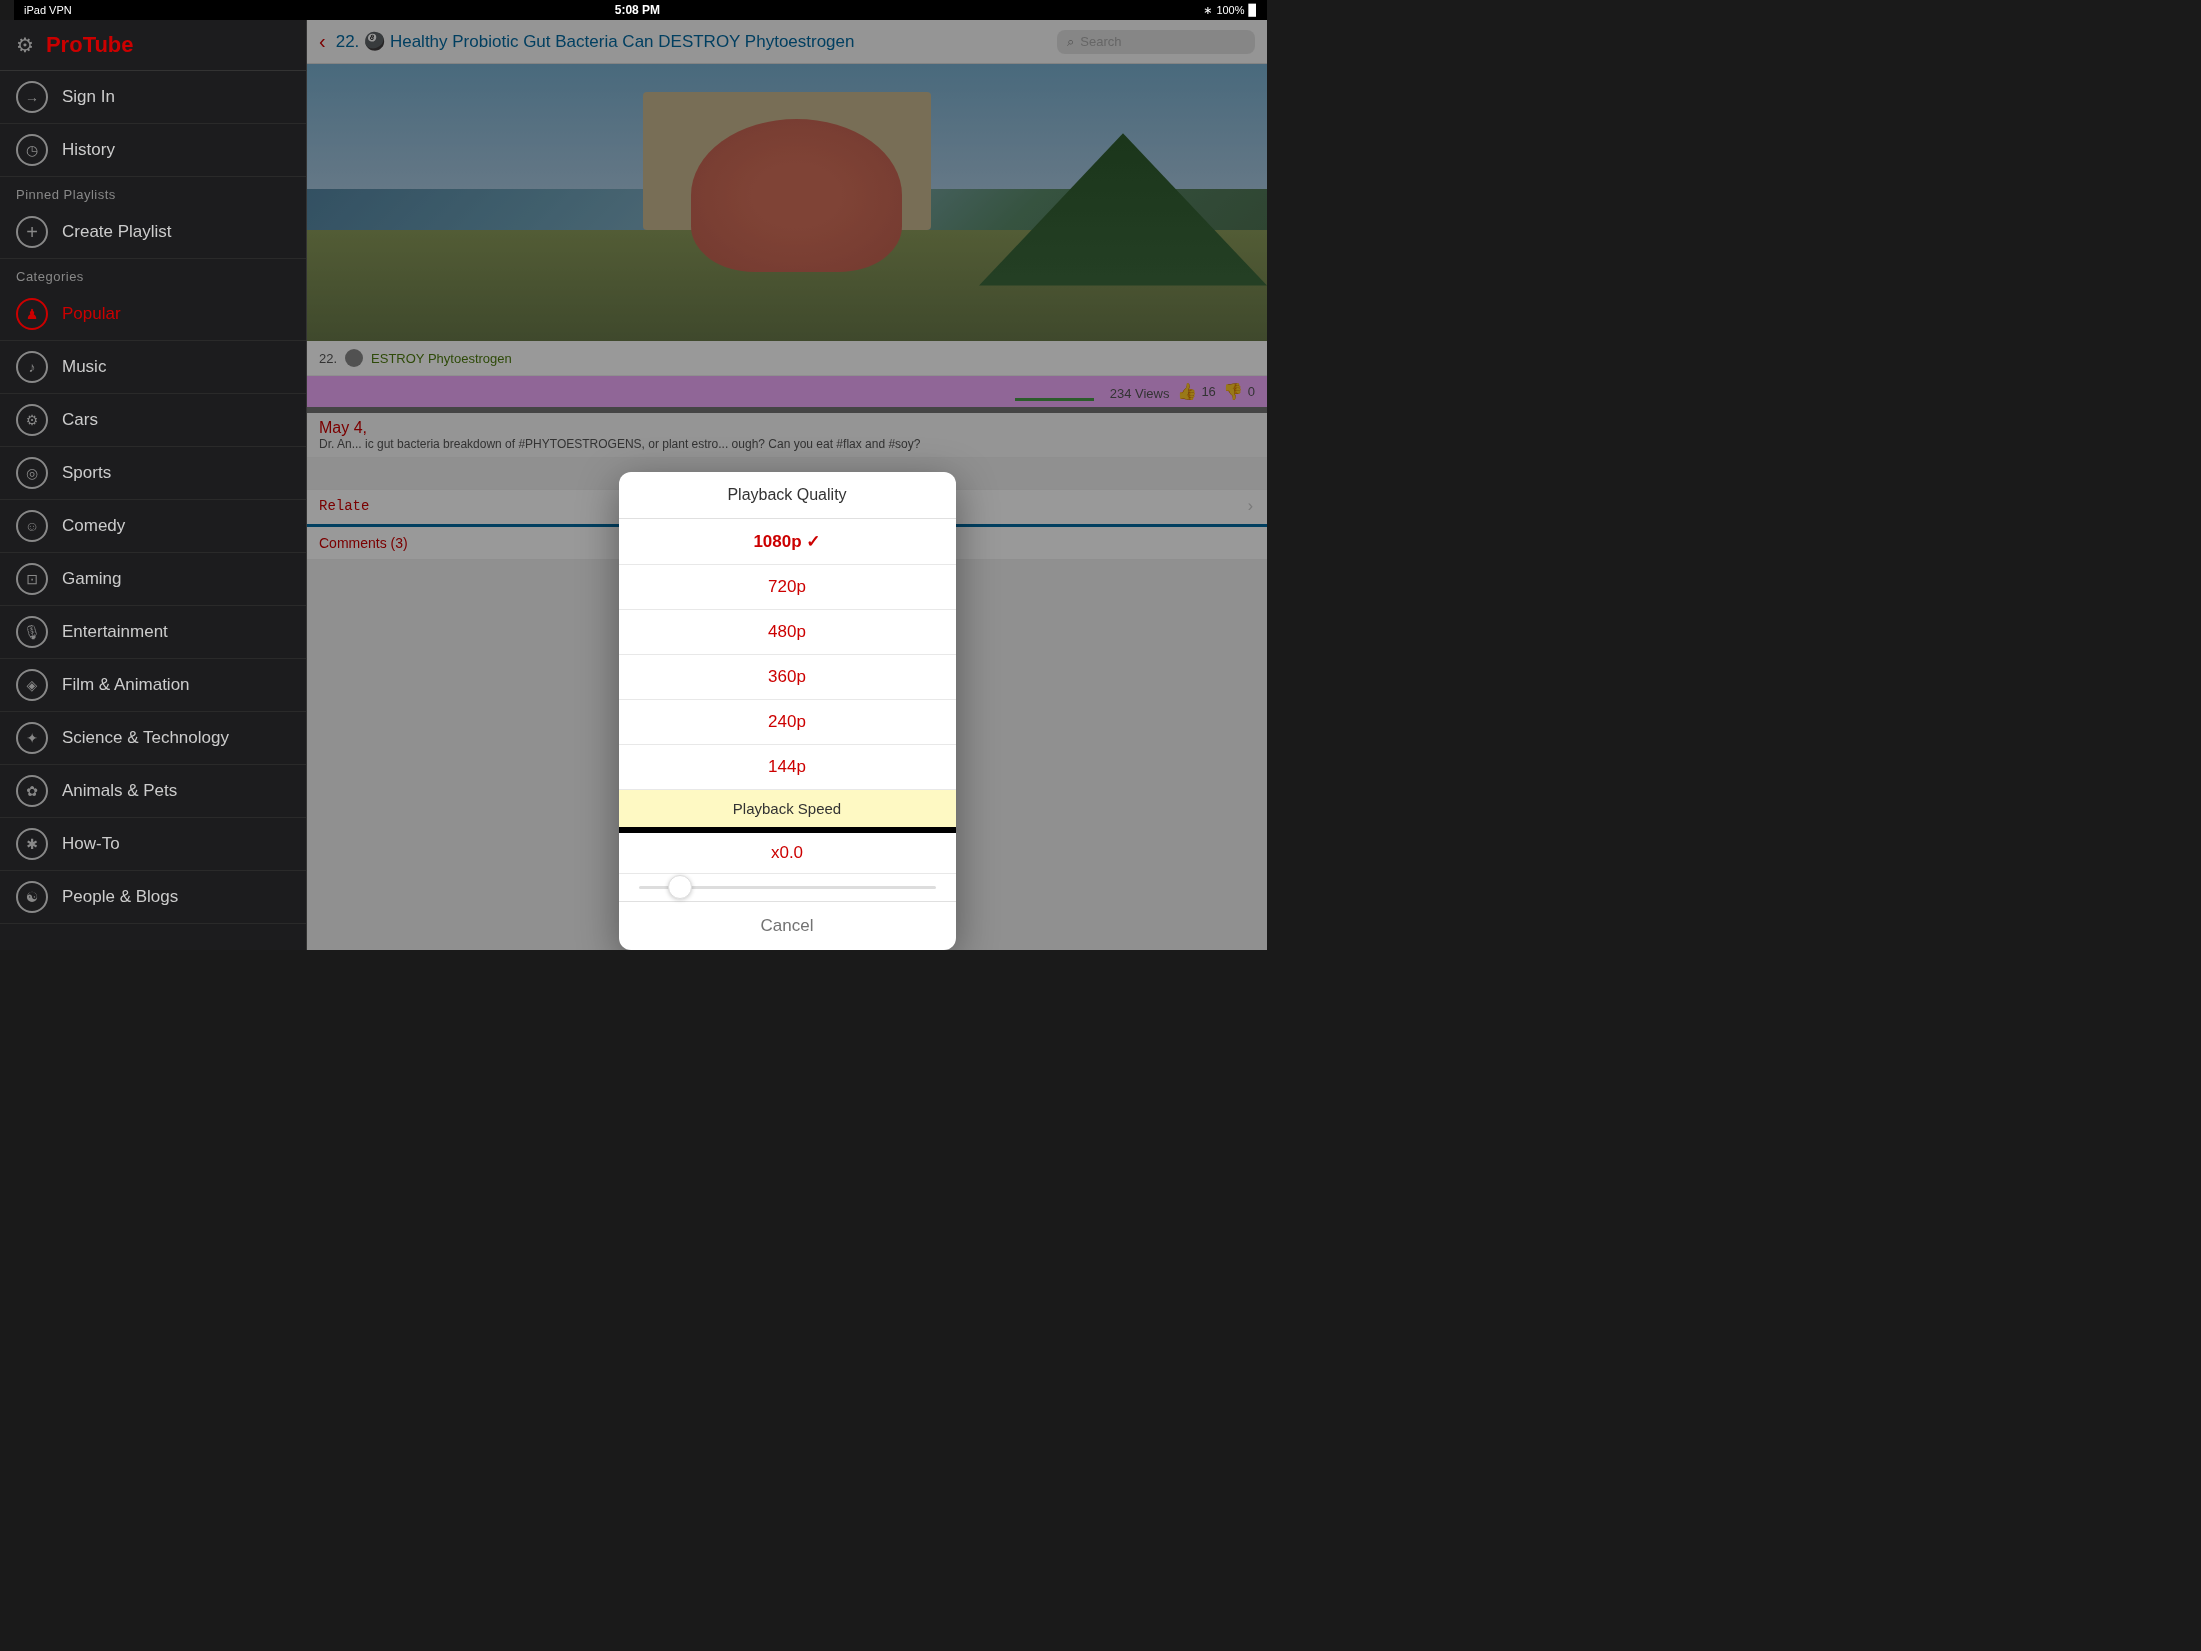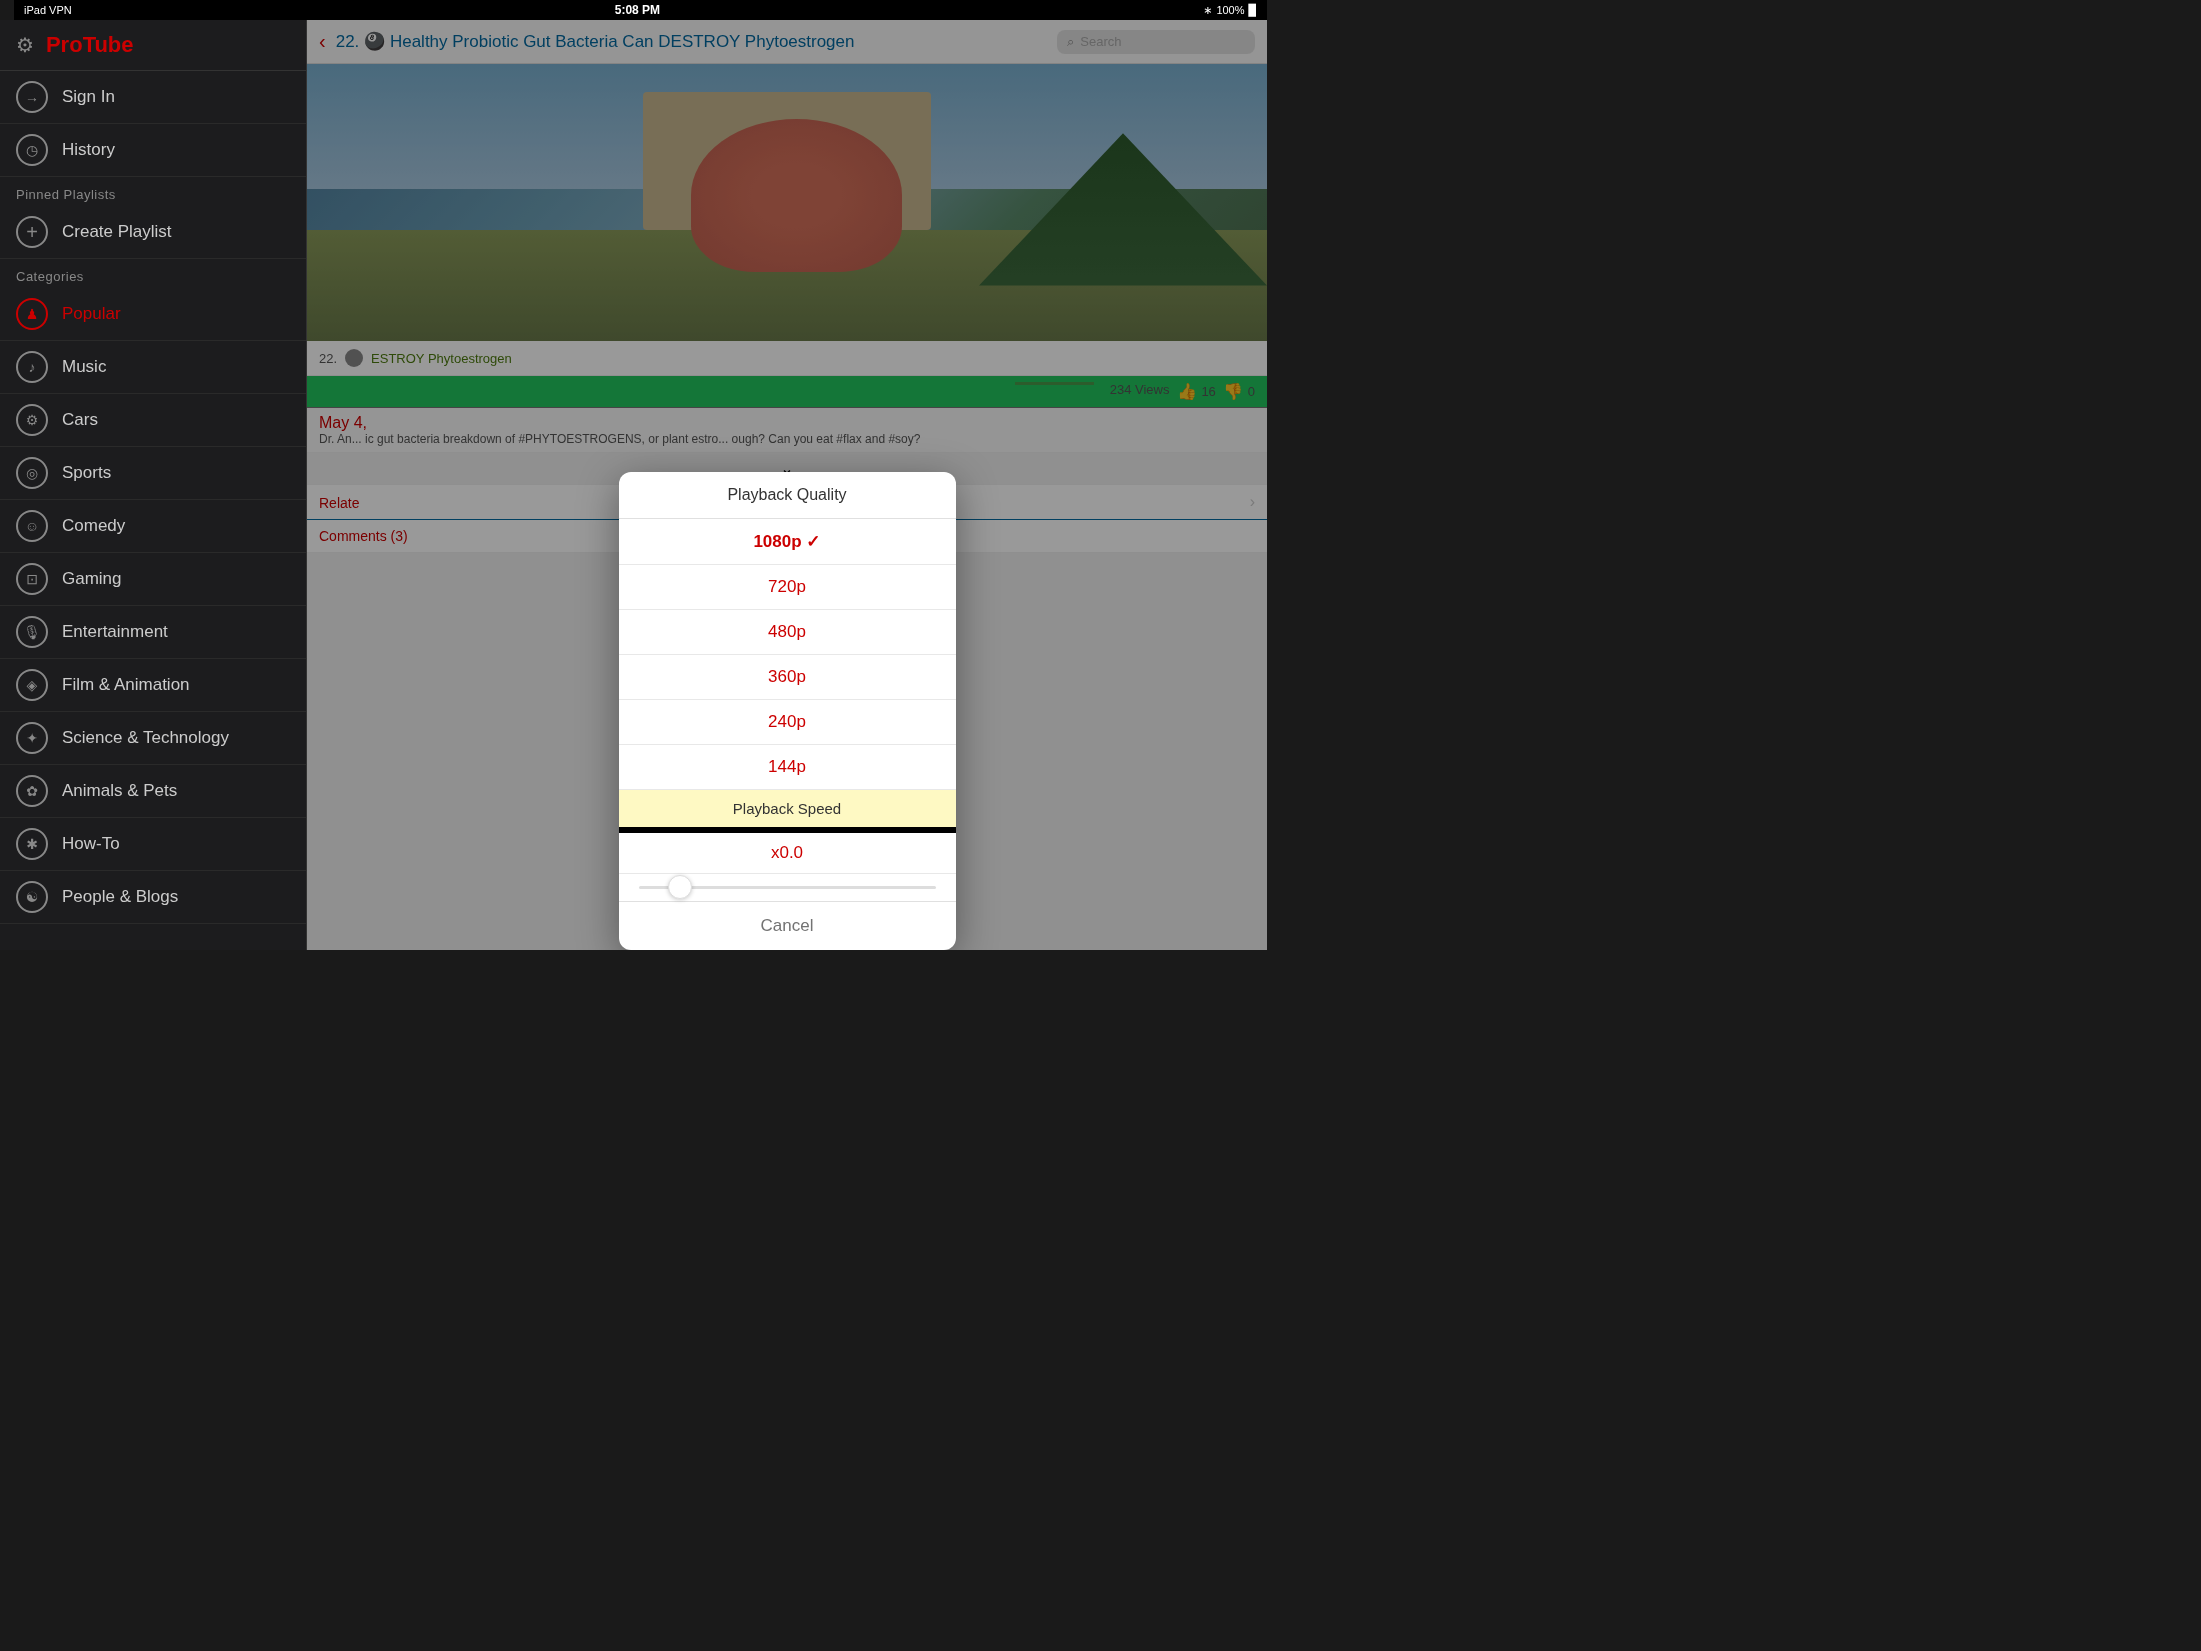--- a/index.html
+++ b/index.html
@@ -244,26 +244,26 @@
       align-items: center;
       gap: 8px;
       border-bottom: 1px solid #eee;
       flex-shrink: 0;
     }
     .video-num { font-size: 13px; color: #555; }
     .video-dot { width: 18px; height: 18px; background: #888; border-radius: 50%; }
     .video-title { flex: 1; font-size: 13px; color: #4d7c0f; overflow: hidden; white-space: nowrap; text-overflow: ellipsis; }
 
     .video-meta {
-      background: #22c55e;
+      background: #f0abfc;
       padding: 6px 12px;
       display: flex;
-      align-items: flex-start;
+      align-items: flex-end;
       justify-content: flex-end;
-      border-bottom: 1px solid #737373;
+      border-bottom: 6px solid #737373;
       flex-shrink: 0;
     }
     .views-count { font-size: 13px; color: #555; margin-right: 8px; }
     .views-bar {
       width: 79px;
       height: 3px;
       background: #4a9a4a;
       margin-right: 16px;
     }
     .like-btn { display: flex; align-items: center; gap: 4px; color: #555; font-size: 13px; margin-right: 8px; }
@@ -286,24 +286,25 @@
       background: #f0f0f0;
       border-bottom: 1px solid #eee;
       cursor: pointer;
       flex-shrink: 0;
     }
 
     .related-row {
       background: #fff;
       padding: 8px 12px;
       display: flex;
-      align-items: flex-end;
+      align-items: flex-start;
       justify-content: space-between;
-      border-bottom: 1px solid #0369a1;
-      flex-shrink: 0;
+      border-bottom: 3px solid #0369a1;
+      flex-shrink: 0;
+      font-family: Liberation Mono, monospace;
     }
     .related-label { font-size: 14px; color: #cc0000; }
     .related-arrow { color: #ccc; font-size: 16px; }
 
     .comments-row {
       background: #fff;
       padding: 8px 12px;
       display: flex;
       align-items: center;
       border-bottom: 1px solid #eee;

